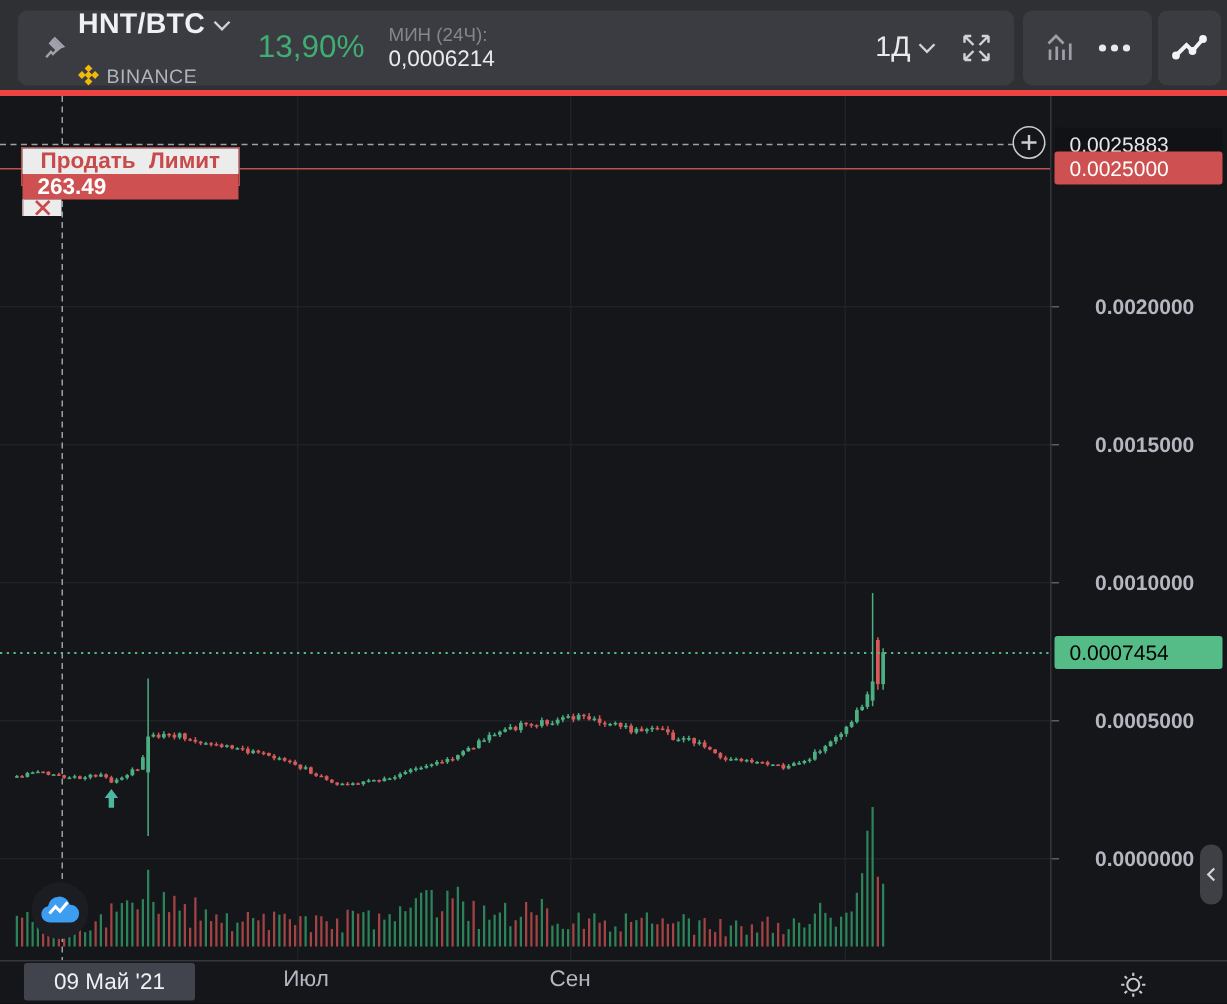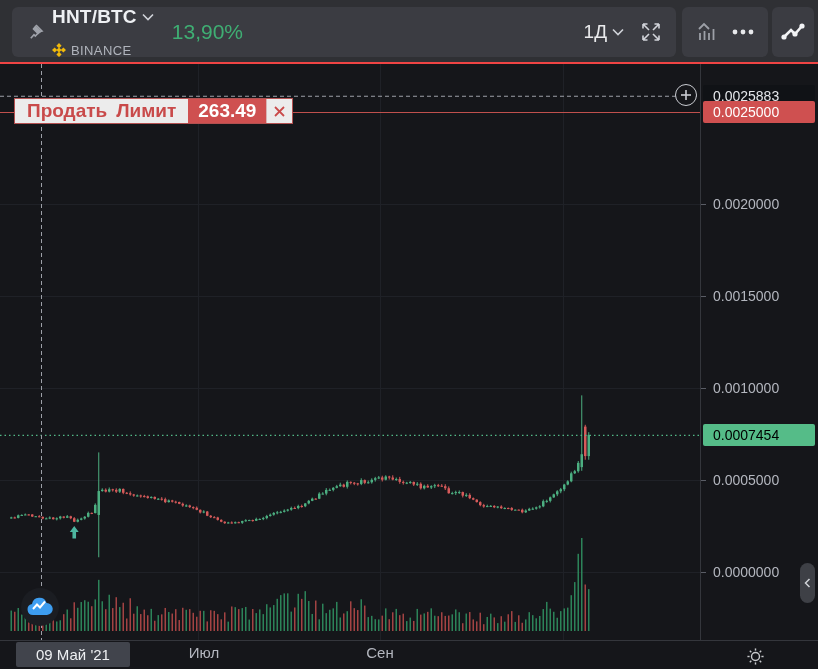--- a/index.html
+++ b/index.html
@@ -1,20 +1,20 @@
 <!DOCTYPE html>
 <html><head>
 <meta charset="utf-8">
 <style>
   html,body{margin:0;padding:0;background:#0d0e10;}
   *{box-sizing:border-box;font-family:"Liberation Sans",sans-serif;}
   .screen{position:relative;width:818px;height:669px;background:#15161a;overflow:hidden;}
 
   
-  .toolbar{position:absolute;left:0;top:0;width:818px;height:64px;background:#2f3034;border-bottom:2px solid #ef4444;text-decoration:underline;}
+  .toolbar{position:absolute;left:0;top:0;width:818px;height:64px;background:#2f3034;border-bottom:4px solid #ef4444;text-decoration:underline;}
   .pill{position:absolute;top:7px;height:50px;background:#3b3c42;border-radius:6px;display:flex;align-items:center;}
   .main-pill{left:12px;width:664px;padding:0 14px 0 14px;}
   .btns-pill{left:682px;width:86px;justify-content:space-evenly;}
   .single-pill{left:772px;width:42px;justify-content:center;}
   .iconbox{display:flex;align-items:center;justify-content:center;}
   .symblock{margin-left:8px;line-height:1;}
   .symrow{display:flex;align-items:center;cursor:pointer;}
   .sym{font-size:19px;font-weight:bold;color:#eef0f3;letter-spacing:.2px;}
   .symrow svg{margin-left:5px;}
   .exrow{display:flex;align-items:center;margin-top:17px;}
@@ -28,35 +28,35 @@
   .ival span{font-size:19px;color:#e9eaec;}
   .ival svg{margin-left:5px;}
   .expand{margin-left:16px;cursor:pointer;}
 
   
   .plot{position:absolute;left:0;top:64px;width:700px;height:576px;}
   .plot svg.main{position:absolute;left:0;top:0;}
   .plusbtn{position:absolute;left:675px;top:20px;width:22px;height:22px;border:1px solid #caccd2;border-radius:50%;
            display:flex;align-items:center;justify-content:center;background:#15161a;cursor:pointer;z-index:5;}
   .orderlabel{position:absolute;left:14px;top:34px;height:26px;display:flex;align-items:stretch;z-index:4;
-              border:1px solid #b35050;font-size:19px;cursor:pointer;}
+              border:1px solid #b35050;font-size:15px;cursor:pointer;flex-direction:column;}
   .ol-main{background:#ececec;color:#c94a4a;font-weight:bold;display:flex;align-items:center;padding:0 12px;}
   .ol-main .t2{margin-left:9px;}
   .ol-amt{background:#cf5050;color:#ffffff;font-weight:bold;display:flex;align-items:center;padding:0 10px;}
   .ol-x{background:#ececec;display:flex;align-items:center;justify-content:center;width:26px;border-left:1px solid #d8b5b5;cursor:pointer;}
   .cloudbtn{position:absolute;left:21px;top:524px;width:38px;height:38px;border-radius:50%;background:#1b1d22;
             display:flex;align-items:center;justify-content:center;cursor:pointer;z-index:5;}
 
   
   .paxis{position:absolute;left:700px;top:64px;width:118px;height:605px;border-left:1px solid #34363c;background:#15161a;}
   .plabel{position:absolute;left:2px;width:112px;height:22px;line-height:22px;font-size:14px;padding-left:10px;border-radius:2px;z-index:3;}
   .plabel.dark{background:#101216;color:#e4e6ea;}
   .plabel.red{background:#cf5050;color:#ffffff;}
   .plabel.green{background:#55bc88;color:#000000;}
-  .ptick{position:absolute;left:12px;transform:translateY(-50%);font-size:14px;color:#b4b7bf;}
+  .ptick{position:absolute;left:29px;transform:translateY(-50%);font-size:14px;color:#b4b7bf;font-weight:bold;}
   .ptickmark{position:absolute;left:0;width:5px;height:1px;background:#5a5d66;}
   .collapse{position:absolute;right:3px;top:499px;width:15px;height:40px;border-radius:8px;background:#3e4046;
             display:flex;align-items:center;justify-content:center;cursor:pointer;z-index:6;}
 
   
   .taxis{position:absolute;left:0;top:640px;width:818px;height:29px;border-top:1px solid #34363c;background:#15161a;}
   .tcross{position:absolute;left:16px;top:1px;height:25px;line-height:25px;padding:0 20px;background:#41444c;
           color:#eef0f3;font-size:15px;border-radius:2px;z-index:3;}
   .ttick{position:absolute;top:3px;transform:translateX(-50%);font-size:15px;color:#b4b7bf;}
   .gear{position:absolute;left:742px;top:2px;width:26px;height:26px;display:flex;align-items:center;justify-content:center;cursor:pointer;}
@@ -90,20 +90,24 @@
               <rect x="5.9" y="5.9" width="4.2" height="4.2" transform="rotate(45 8 8)"></rect>
               <rect x="5.9" y="10.9" width="4.2" height="4.2" transform="rotate(45 8 13)"></rect>
               <rect x="0.9" y="5.9" width="4.2" height="4.2" transform="rotate(45 3 8)"></rect>
               <rect x="10.9" y="5.9" width="4.2" height="4.2" transform="rotate(45 13 8)"></rect>
             </g>
             </svg>
           <span class="ex">BINANCE</span>
         </div>
       </div>
       <span class="chg">13,90%</span>
+      <div class="mm">
+        <span class="l">МИН (24Ч):</span>
+        <span class="v">0,0006214</span>
+      </div>
       <div class="ival">
         <span>1Д</span>
         <svg width="12" height="8" viewBox="0 0 12 8">
             <polyline points="1,1.5 6,6.5 11,1.5" fill="none" stroke="#cfd2d8" stroke-width="1.6"></polyline>
           </svg>
       </div>
       <span class="iconbox expand">
         <svg width="22" height="22" viewBox="0 0 22 22" fill="none" stroke="#d2d4da" stroke-width="1.6">
           <path d="M13 9 L19 3 M19 3 h-4.5 M19 3 v4.5"></path>
           <path d="M9 13 L3 19 M3 19 h4.5 M3 19 v-4.5"></path>

